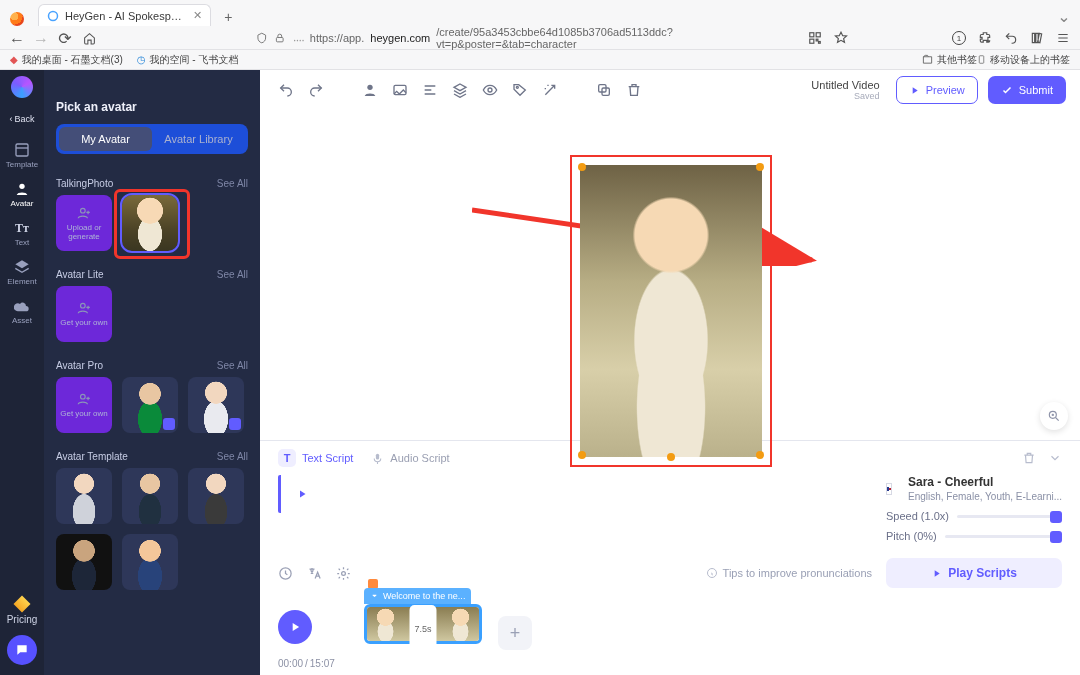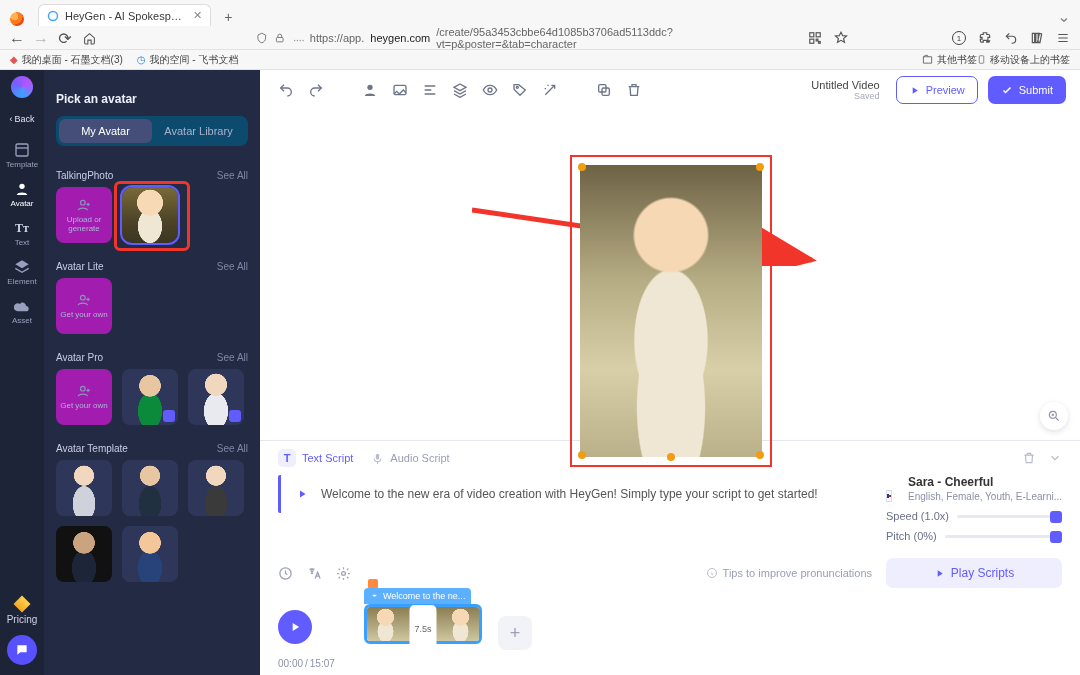--- a/index.html
+++ b/index.html
@@ -51,30 +51,30 @@
   .rail .logo{width:22px;height:22px;border-radius:50%;background:conic-gradient(from 180deg,#3aa0ff,#7a5cff,#b755ff,#3aa0ff);margin-bottom:16px;}
   .rail .item{width:100%;display:flex;flex-direction:column;align-items:center;gap:2px;padding:6px 0;font-size:8px;color:#99a0bd;cursor:pointer;}
   .rail .item.active{color:#fff;}
   .rail .ic{width:16px;height:16px;display:flex;align-items:center;justify-content:center;}
   .rail .spacer{flex:1;}
   .rail .diamond{width:12px;height:12px;background:linear-gradient(#ffd34d,#f5a623);transform:rotate(45deg);margin:8px 0;}
   .chat-fab{width:30px;height:30px;border-radius:50%;background:#5751ff;display:flex;align-items:center;justify-content:center;color:#fff;margin-bottom:4px;}
 
   
   .panel{width:216px;background:#232b44;color:#cfd4e6;display:flex;flex-direction:column;padding:10px 12px;position:relative;}
-  .panel h4{margin:12px 0 10px;font-size:12px;font-weight:600;color:#eef0fa;}
-  .segtabs{display:flex;background:#0c4a6e;border-radius:8px;padding:3px;margin-bottom:12px;}
+  .panel h4{margin:20px 0 10px;font-size:12px;font-weight:600;color:#eef0fa;}
+  .segtabs{display:flex;background:#1d4ed8;border-radius:8px;padding:3px;margin-bottom:12px;}
   .segtabs .seg{flex:1;text-align:center;font-size:11px;padding:6px 0;border-radius:6px;color:#aab1cf;cursor:pointer;}
   .segtabs .seg.active{background:#444e78;color:#fff;}
   .panel .sec{margin-top:4px;margin-bottom:6px;}
   .sec-row{display:flex;justify-content:space-between;align-items:center;font-size:10px;color:#99a0bd;margin:8px 0 6px;}
   .sec-row .ttl{color:#c7cde5;}
   .sec-row .seeall{color:#7e86a6;cursor:pointer;}
   .grid{display:flex;gap:10px;flex-wrap:wrap;}
-  .card{width:56px;height:56px;border-radius:8px;background:#a21caf;display:flex;flex-direction:column;align-items:center;justify-content:center;font-size:8px;color:#aeb5d6;text-align:center;gap:3px;cursor:pointer;position:relative;overflow:hidden;}
+  .card{width:56px;height:56px;border-radius:8px;background:#6d28d9;display:flex;flex-direction:column;align-items:center;justify-content:center;font-size:8px;color:#aeb5d6;text-align:center;gap:3px;cursor:pointer;position:relative;overflow:hidden;}
   .card .pi{width:14px;height:14px;color:#8b93b9;}
   .card.selected{outline:2px solid var(--violet);border-radius:10px;}
   .hi-red{position:absolute;border:3px solid var(--red);border-radius:6px;pointer-events:none;}
   .kid{background:radial-gradient(circle at 50% 28%,#f7d9b5 0 26%,transparent 27%),radial-gradient(ellipse at 50% 70%,#efe7d4 0 30%,transparent 31%),linear-gradient(#7a6a3a,#4d4427 60%,#3a3621);}
   
   .p1{background:radial-gradient(circle at 50% 30%,#e8c6a2 0 22%,transparent 23%),radial-gradient(ellipse at 50% 75%,#0a8a3a 0 30%,transparent 31%),#2e3759;}
   .p2{background:radial-gradient(circle at 50% 28%,#f2d7bf 0 22%,transparent 23%),radial-gradient(ellipse at 50% 75%,#e9eaef 0 30%,transparent 31%),#2e3759;}
   .p3{background:radial-gradient(circle at 50% 28%,#f2d7bf 0 20%,transparent 21%),radial-gradient(ellipse at 50% 78%,#cfd2da 0 28%,transparent 29%),#2e3759;}
   .p4{background:radial-gradient(circle at 50% 28%,#e8c6a2 0 20%,transparent 21%),radial-gradient(ellipse at 50% 78%,#203040 0 28%,transparent 29%),#2e3759;}
   .p5{background:radial-gradient(circle at 50% 28%,#f2d7bf 0 20%,transparent 21%),radial-gradient(ellipse at 50% 78%,#3a3a3a 0 28%,transparent 29%),#2e3759;}
@@ -123,30 +123,30 @@
   .script{border-top:1px solid var(--border);background:#fff;}
   .script-tabs{display:flex;align-items:center;gap:18px;padding:8px 18px;font-size:11px;color:#9a9fb2;}
   .script-tabs .tab2{display:flex;align-items:center;gap:6px;cursor:pointer;}
   .script-tabs .tab2.active{color:var(--violet);}
   .script-tabs .right{margin-left:auto;display:flex;gap:12px;color:#b4b8c9;}
   .script-body{display:flex;gap:14px;padding:0 18px 10px;}
   .script-left{flex:1;}
   .script-box{border-left:3px solid var(--violet);background:#fff;display:flex;align-items:center;gap:10px;padding:10px 12px;border-radius:2px;font-size:12px;color:#555;}
   .play-mini{width:18px;height:18px;display:flex;align-items:center;justify-content:center;color:var(--violet);}
   .voice{width:176px;background:#fff;}
-  .voice-row{display:flex;align-items:flex-end;gap:16px;font-size:12px;color:#333;}
+  .voice-row{display:flex;align-items:center;gap:16px;font-size:12px;color:#333;}
   .flag{width:18px;height:12px;background:linear-gradient(#fff 33%,transparent 33% 66%,#fff 66%),linear-gradient(90deg,#2a3b8f 0 38%,transparent 38%),repeating-linear-gradient(#b22234 0 2px,#fff 2px 4px);border:1px solid #d7d9e4;}
   .voice-sub{font-size:10px;color:#8a90a6;margin-top:2px;white-space:nowrap;overflow:hidden;text-overflow:ellipsis;}
   .slider{display:flex;align-items:center;gap:8px;margin-top:8px;font-size:11px;color:#6b7089;}
   .slider .track{flex:1;height:3px;background:#e7e8f2;border-radius:2px;position:relative;}
   .slider .knob{position:absolute;right:0;top:-4px;width:12px;height:12px;border-radius:3px;background:var(--violet);}
 
   .tools-row{display:flex;align-items:center;gap:14px;padding:6px 18px;color:#9aa0b5;font-size:11px;}
   .tools-row .right{margin-left:auto;display:flex;align-items:center;gap:14px;}
-  .play-scripts{width:176px;height:30px;border-radius:7px;background:#efeeff;color:var(--violet);display:flex;align-items:center;justify-content:center;gap:6px;font-size:12px;font-weight:400;cursor:pointer;}
+  .play-scripts{width:176px;height:30px;border-radius:7px;background:#efeeff;color:var(--violet);display:flex;align-items:center;justify-content:center;gap:6px;font-size:12px;font-weight:700;cursor:pointer;}
 
   
   .timeline{display:flex;align-items:center;gap:16px;padding:6px 18px 4px;}
   .big-play{width:34px;height:34px;border-radius:50%;background:var(--violet);display:flex;align-items:center;justify-content:center;color:#fff;cursor:pointer;}
   .clip{position:relative;width:118px;height:54px;border-top:4px solid transparent;}
   .clip .tag{position:absolute;left:0;top:-16px;height:16px;border-radius:4px 4px 0 0;background:#5bb1ff;color:#fff;font-size:9px;display:flex;align-items:center;gap:4px;padding:0 6px;white-space:nowrap;}
   .clip .mark{position:absolute;left:4px;top:-25px;width:10px;height:10px;background:#ff8a3d;border-radius:2px;}
   .filmstrip{height:40px;border-radius:6px;overflow:hidden;border:3px solid #3aa0ff;display:flex;}
   .frame{flex:1;background:radial-gradient(circle at 50% 30%,#f6d9b4 0 28%,transparent 29%),radial-gradient(ellipse at 50% 72%,#efe7d4 0 30%,transparent 31%),linear-gradient(#8a7d52,#cfc7a0);} 
   .chip-time{position:absolute;left:50%;top:50%;transform:translate(-50%,-50%);background:#fff;border-radius:5px;font-size:9px;padding:19px 5px;color:#666;}
@@ -507,21 +507,20 @@
       </div>
 
       <div class="script-body">
         <div class="script-left">
           <div class="script-box">
             <div class="play-mini">
                 <svg width="12" height="12" viewBox="0 0 24 24" fill="currentColor">
                   <path d="M8 5v14l11-7z"></path>
                 </svg>
               </div>
-            <span>Welcome to the new era of video creation with HeyGen! Simply type your script to get started!</span>
           </div>
         </div>
         <div class="voice">
           <div class="voice-row">
             <div class="flag"></div>
             <div>
               <div style="font-weight:600;">Sara - Cheerful</div>
               <div class="voice-sub">English, Female, Youth, E-Learni...</div>
             </div>
           </div>

